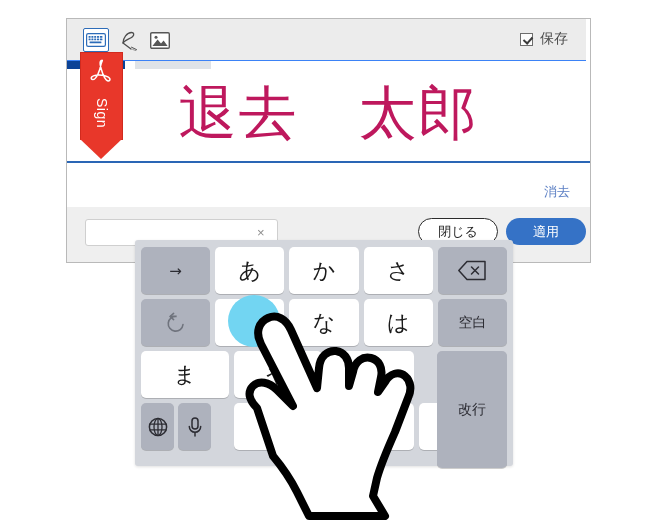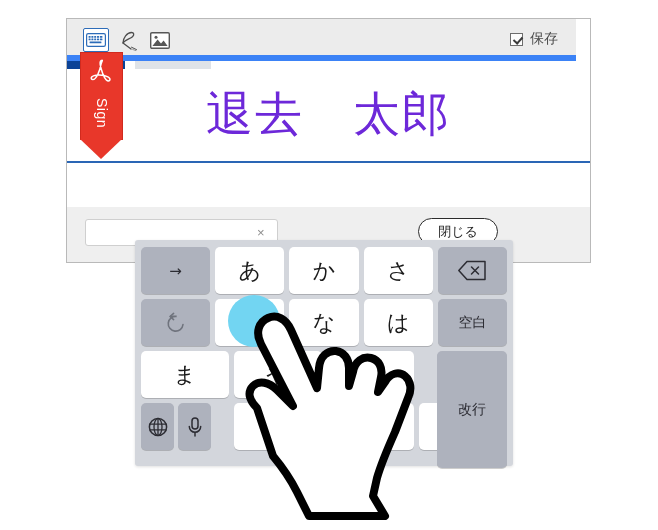--- a/index.html
+++ b/index.html
@@ -25,24 +25,24 @@
     background: #ffffff;
     border: 1px solid #b9b9b9;
     box-sizing: border-box;
   }
 
   
   #panel-toolbar {
     position: absolute;
     left: 0;
     top: 0;
-    right: 14px;
+    right: 4px;
     height: 42px;
     background: #ececec;
-    border-bottom: 6px solid #3b82f6;
+    border-bottom: 1px solid #3b82f6;
     box-sizing: border-box;
   }
   .tool-icon {
     position: absolute;
     top: 9px;
     width: 26px;
     height: 24px;
     display: flex;
     align-items: center;
     justify-content: center;
@@ -115,23 +115,23 @@
     height: 93px;
     background: #ffffff;
   }
   #signature-text {
     position: absolute;
     left: 0;
     right: 0;
     top: 50%;
     transform: translateY(-52%);
     text-align: center;
-    font-size: 47px;
+    font-size: 58px;
     letter-spacing: 2px;
-    color: #6d28d9;
+    color: #be185d;
     font-family: "DejaVu Sans", "Liberation Sans", sans-serif;
     white-space: pre;
   }
   #signature-line {
     position: absolute;
     left: 0;
     right: 0;
     top: 142px;
     height: 2px;
     background: #2a66b5;
@@ -403,25 +403,29 @@
   </div>
 
   <div id="tab-indicator"></div>
   <div id="tab-indicator-2"></div>
 
   <div id="signature-area">
     <div id="signature-text">退去　太郎</div>
   </div>
   <div id="signature-line"></div>
 
+  <div id="clear-row">
+    <span id="clear-link">消去</span>
+  </div>
 
   <div id="panel-footer">
     <input id="name-input" type="text" value="" style="">
     <span id="clear-input-icon">×</span>
     <button id="btn-close">閉じる</button>
+    <button id="btn-apply">適用</button>
   </div>
 </div>
 
 <div id="sign-ribbon">
   <div id="sign-ribbon-body"></div>
   <div id="sign-ribbon-point"></div>
   <svg id="acrobat-logo" viewBox="0 0 24 26">
     <path d="M12.6 1.2 C11 1.2 10.4 3 10.7 5.4 C11 8 12 11.4 13.1 14.3
              C14.2 17.2 15.4 19.6 16.6 20.8 C17.9 22.1 19.3 22.2 20.1 21.4
              C21 20.4 20.3 18.9 18.4 17.8 C16.3 16.6 12.6 15.8 9.1 15.9

